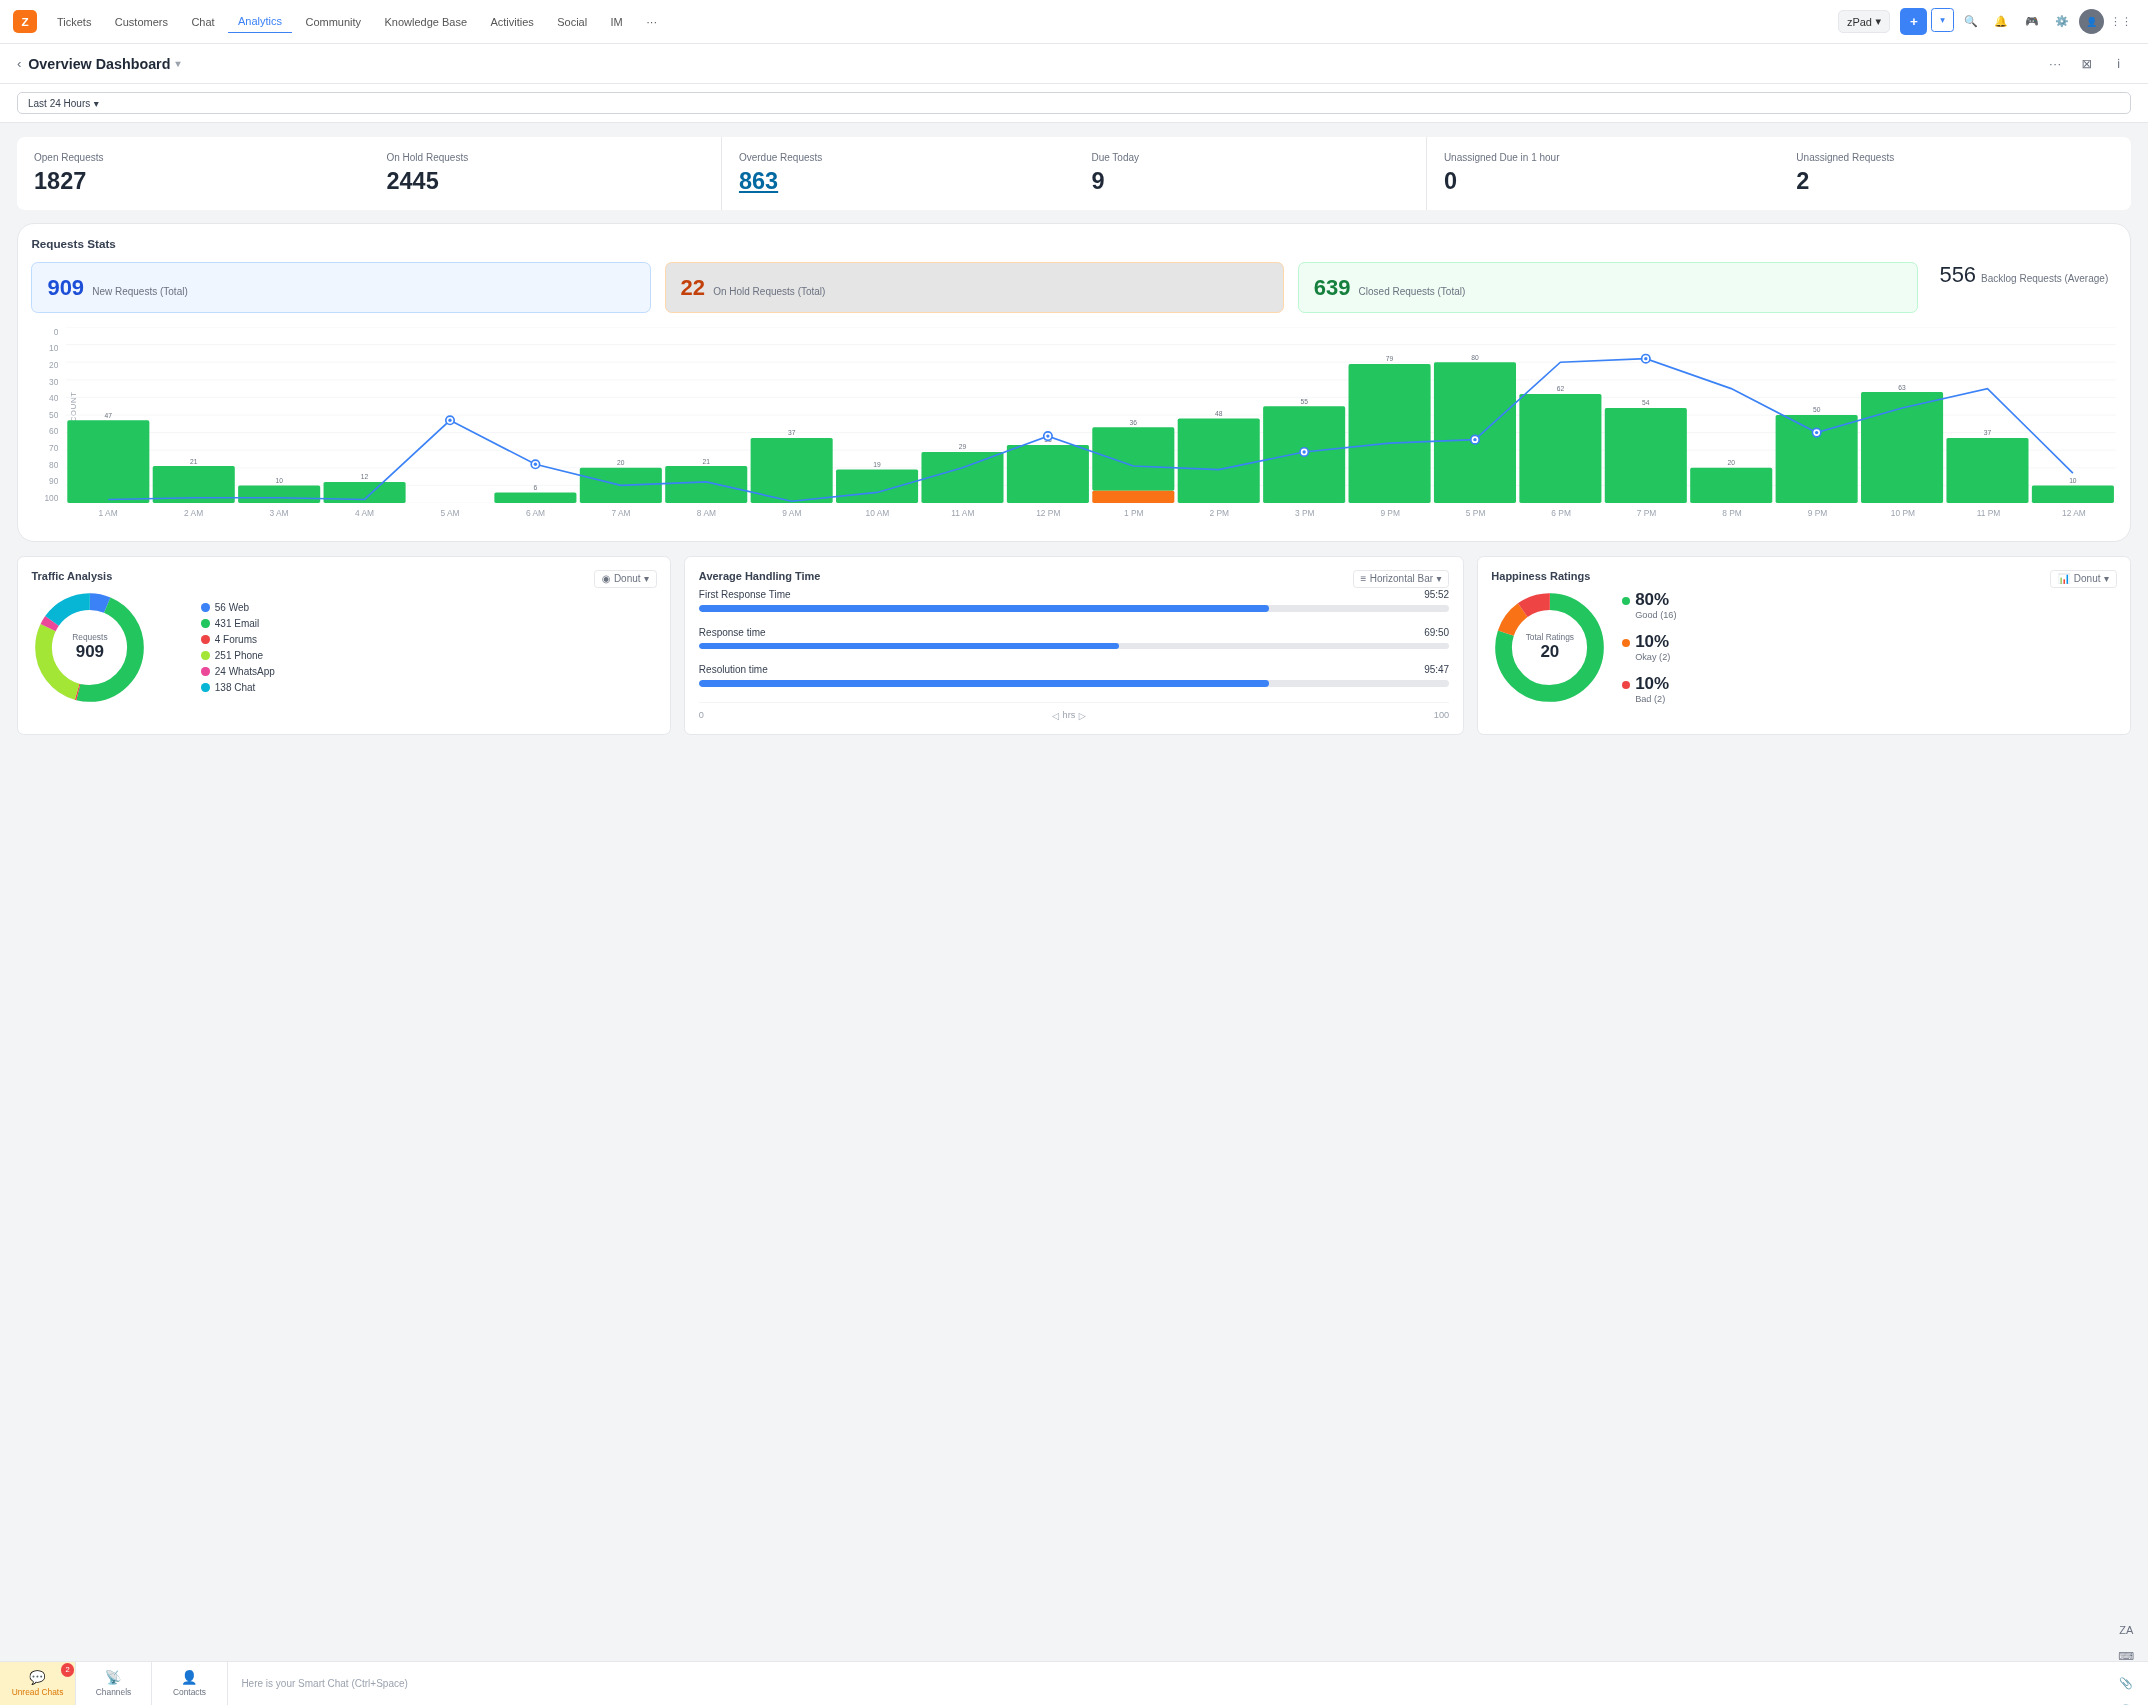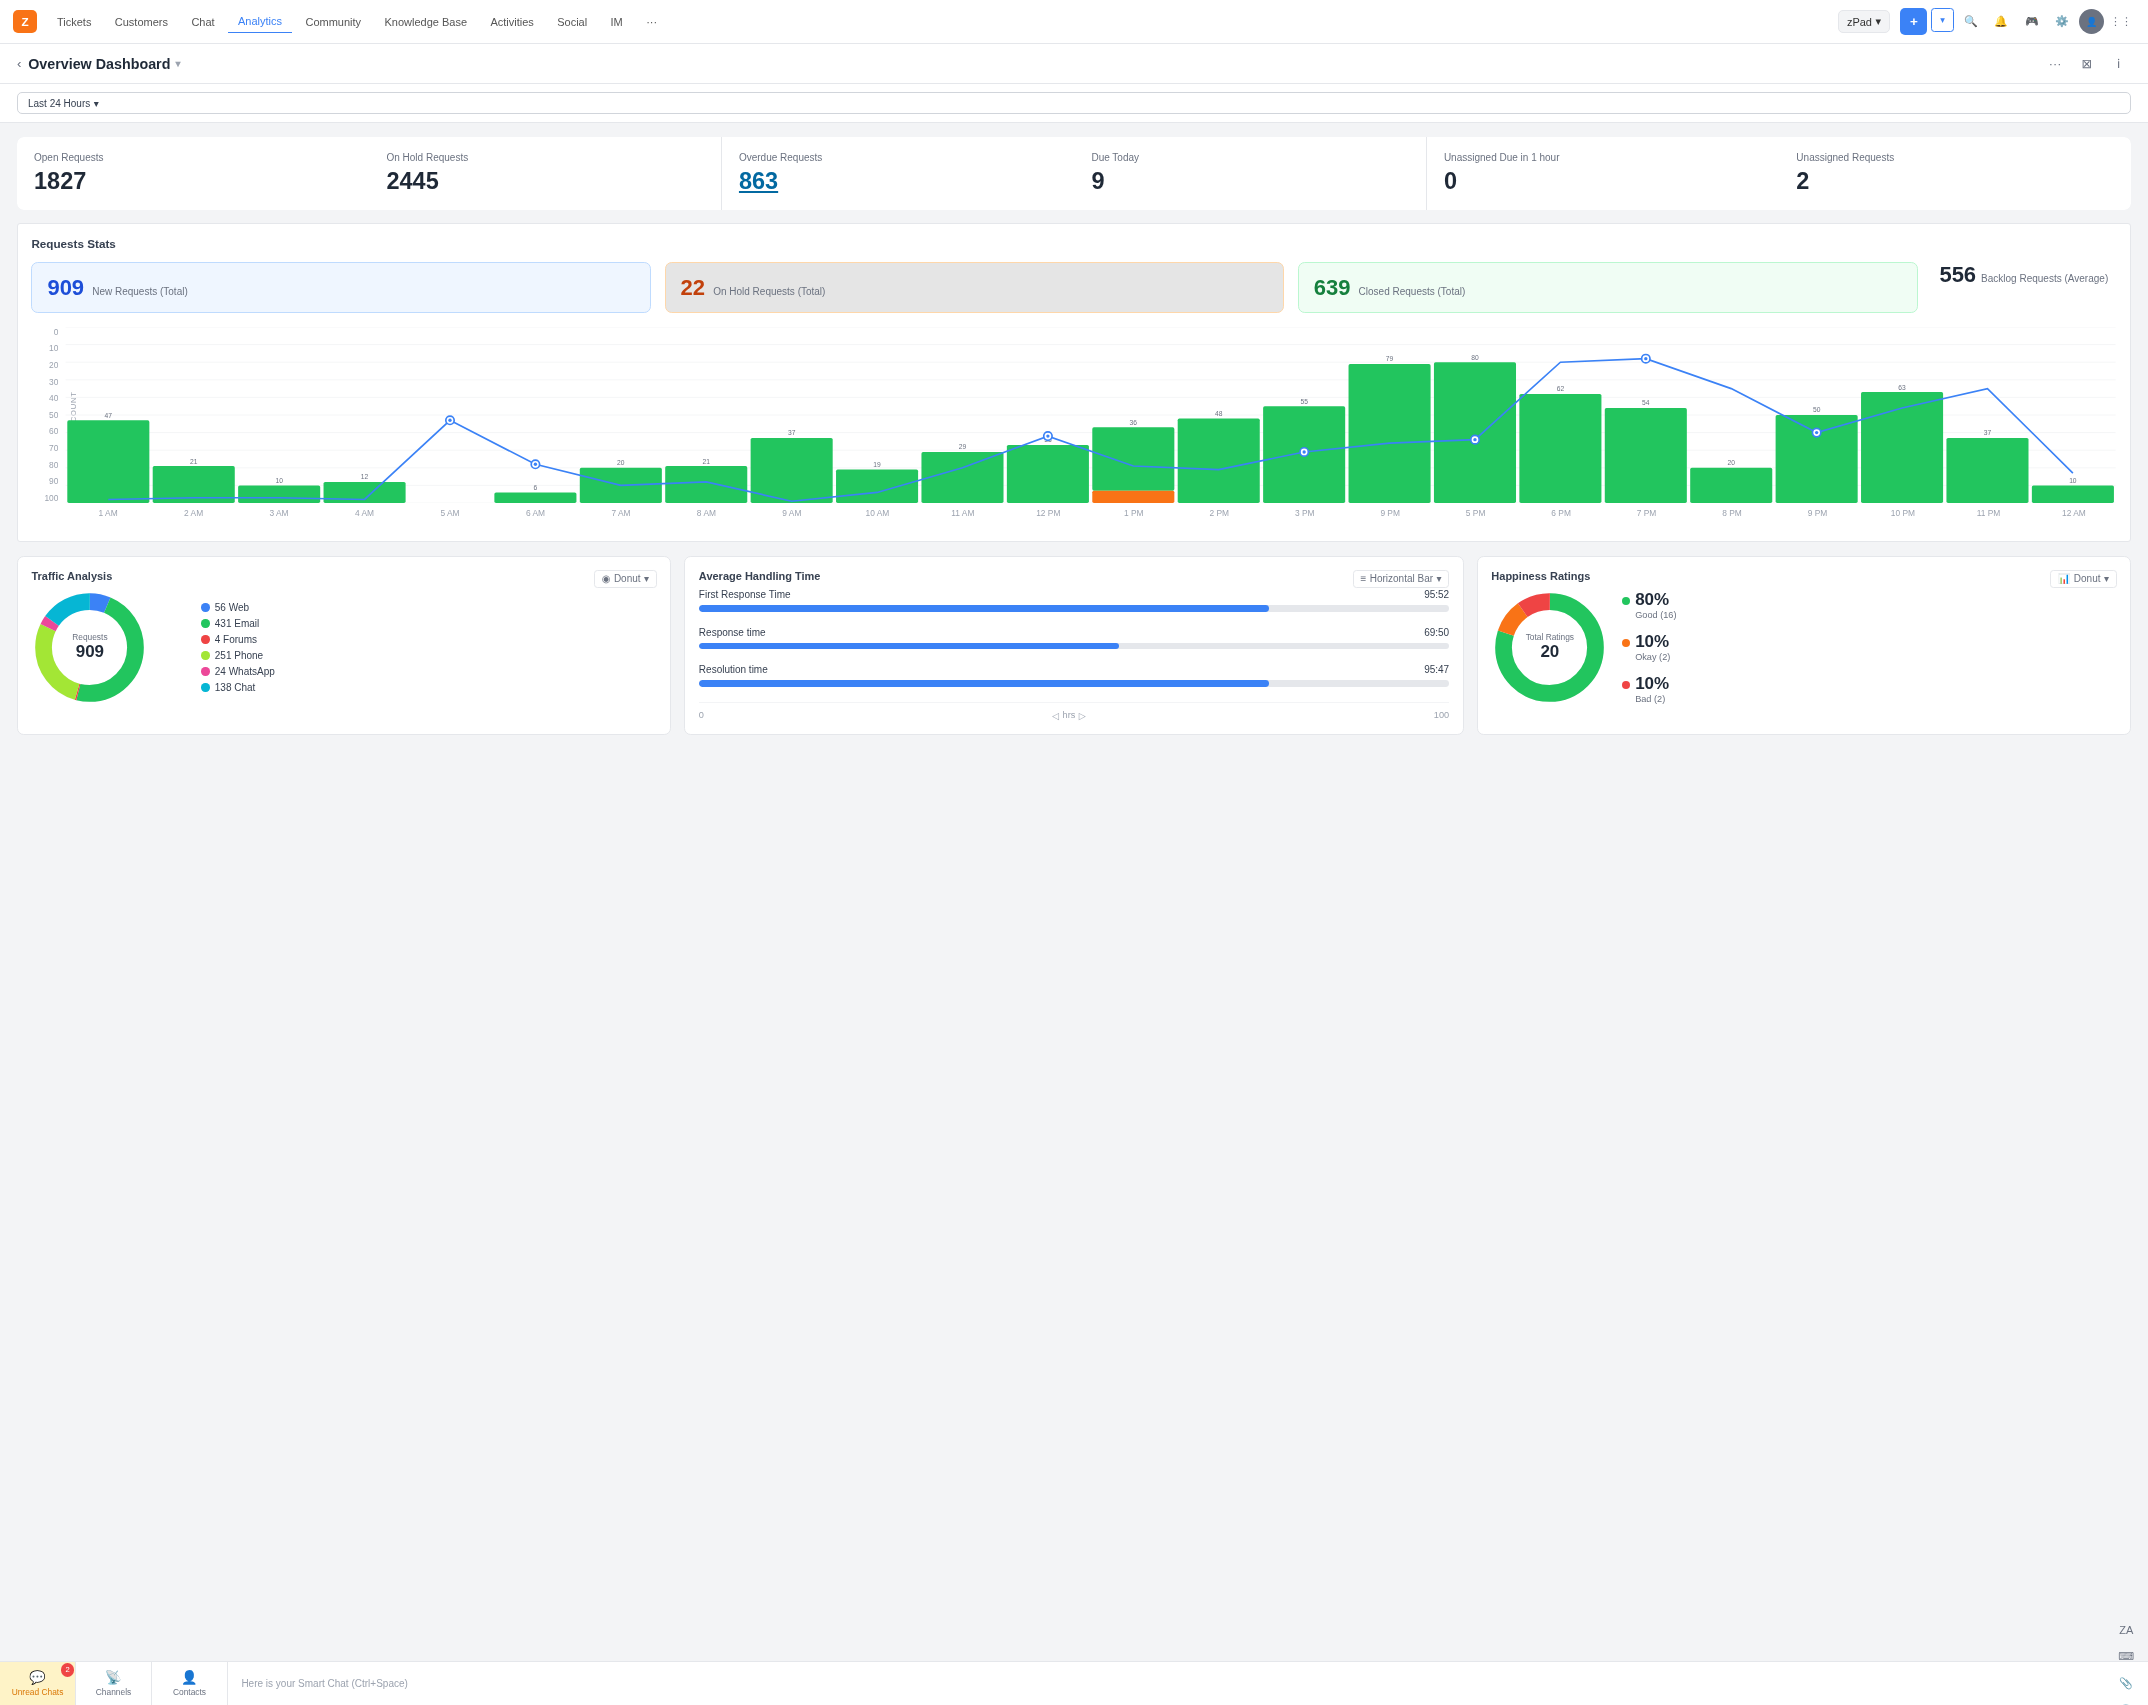--- a/index.html
+++ b/index.html
@@ -31,36 +31,36 @@
     .filter-btn { background: #fff; border: 0.8px solid #d1d5db; border-radius: 5px; padding: 4.2px 10px; font-size: 10px; color: #374151; cursor: pointer; display: flex; align-items: center; gap: 3.4px; }
 
     
     .stats-row { display: flex; gap: 0.8px; background: #e5e7eb; margin: 13.4px 17px; border-radius: 6.7px; overflow: hidden; }
     .stat-card { background: #fff; flex: 1; padding: 15px 17px; }
     .stat-label { font-size: 10px; color: #6b7280; margin-bottom: 5px; }
     .stat-value { font-size: 23.5px; font-weight: 700; color: #1f2937; }
     .stat-value.red { color: #0369a1; text-decoration: underline; }
 
     
-    .section { background: #fff; margin: 0 17px 13.4px; border-radius: 3px; border: 0.8px solid #e5e7eb; padding: 13.4px; }
+    .section { background: #fff; margin: 0 17px 13.4px; border-radius: 17px; border: 0.8px solid #e5e7eb; padding: 13.4px; }
     .section-title { font-size: 11.7px; font-weight: 600; color: #374151; margin-bottom: 11.7px; }
 
     
     .req-summary { display: flex; gap: 13.4px; margin-bottom: 13.4px; align-items: stretch; }
     .req-stat-box { border: 0.8px solid #e5e7eb; border-radius: 6.7px; padding: 11.7px 15px; flex: 1; }
     .req-stat-box.blue { border-color: #bfdbfe; background: #eff6ff; }
     .req-stat-box.orange { border-color: #fed7aa; background: #e5e5e5; }
     .req-stat-box.green { border-color: #bbf7d0; background: #f0fdf4; }
     .req-stat-num { font-size: 22px; font-weight: 700; color: #1f2937; display: inline; }
     .req-stat-box.blue .req-stat-num { color: #1d4ed8; }
     .req-stat-box.orange .req-stat-num { color: #c2410c; }
     .req-stat-box.green .req-stat-num { color: #15803d; }
     .req-stat-desc { font-size: 10px; color: #6b7280; display: inline; margin-left: 5px; }
     .req-stat-backlog { display: flex; align-items: baseline; gap: 5px; padding: 0 8.4px; }
-    .req-stat-backlog-num { font-size: 22px; font-weight: 700; color: #1f2937; }
+    .req-stat-backlog-num { font-size: 22px; font-weight: 400; color: #1f2937; }
     .req-stat-backlog-desc { font-size: 10px; color: #6b7280; }
 
     
     .chart-container { position: relative; height: 201px; }
     .chart-y-labels { position: absolute; left: 0; top: 0; bottom: 25px; display: flex; flex-direction: column-reverse; justify-content: space-between; width: 32px; }
     .chart-y-label { font-size: 8.4px; color: #9ca3af; text-align: right; padding-right: 5px; }
     .chart-area { position: absolute; left: 34px; right: 0; top: 0; bottom: 25px; }
     .chart-x-labels { position: absolute; left: 34px; right: 0; bottom: 0; height: 20px; display: flex; justify-content: space-between; }
     .chart-x-label { font-size: 8.4px; color: #9ca3af; text-align: center; flex: 1; }
 

